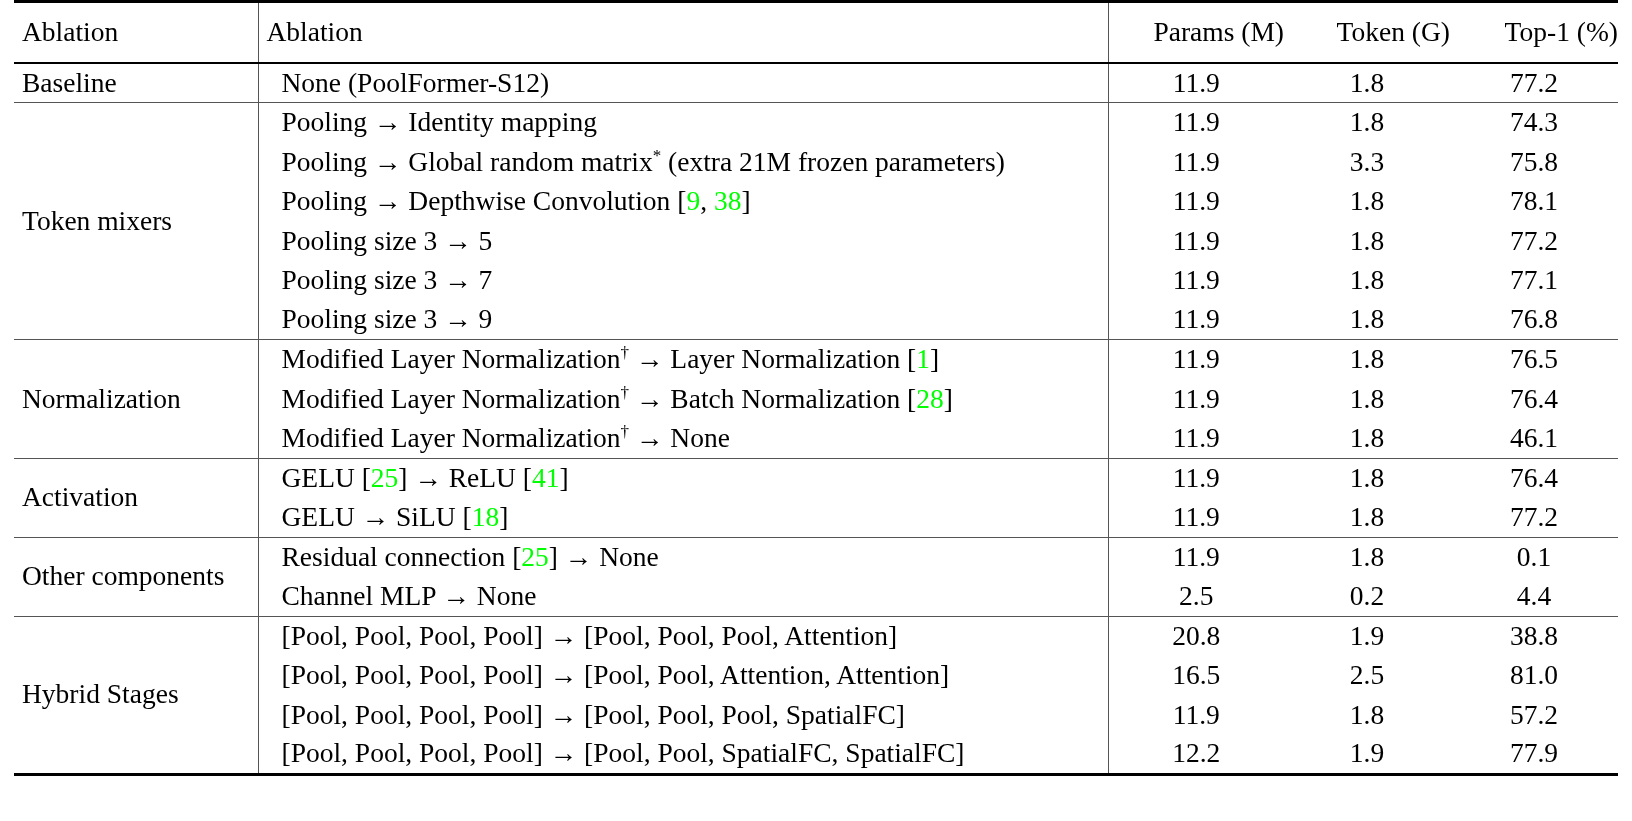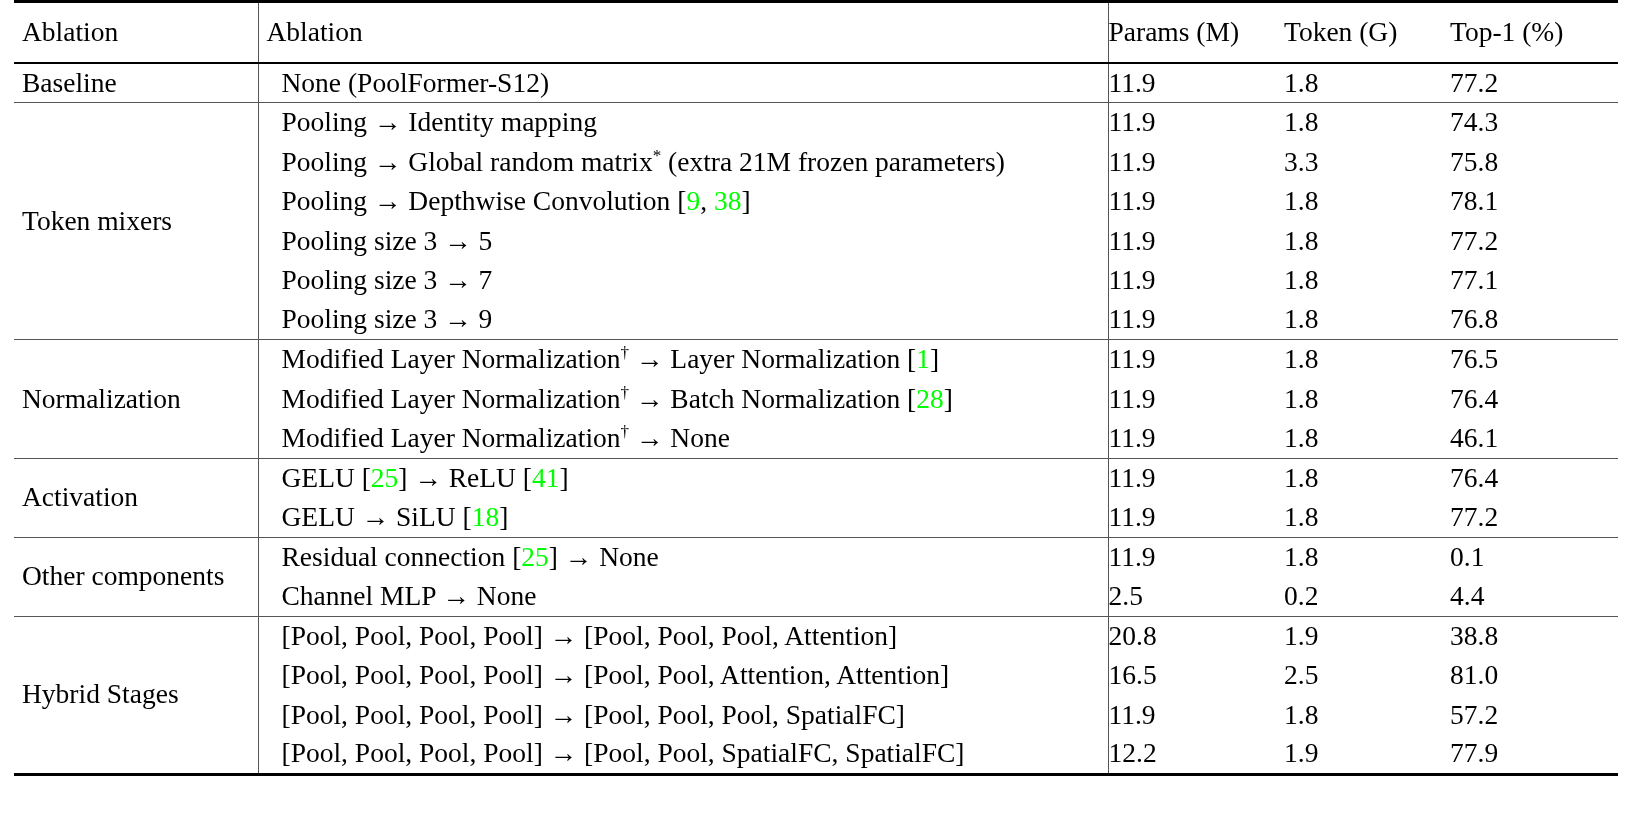--- a/index.html
+++ b/index.html
@@ -56,21 +56,21 @@
   .cell-pad {
     padding: 4px 0 5px 0;
   }
 
   
   .hdr-ablation, .hdr-variant {
     text-align: left;
     padding-left: 8px;
   }
   .hdr-num {
-    text-align: left;
+    text-align: right;
   }
 
   
   .vsep-left {
     border-left: 1.8px solid #555;
   }
   .vsep-right {
     border-right: 1.8px solid #555;
   }
 
@@ -79,21 +79,21 @@
     padding-left: 8px;
     vertical-align: middle;
     margin-top: 24px;
   }
   .variant-cell {
     text-align: left;
     padding-left: 23px;
     white-space: nowrap;
   }
   .num-cell {
-    text-align: left;
+    text-align: center;
   }
 
   .rowh { height: 39.5px; }
 
   .cite { color: #00ff00; }
   .sup  { font-size: 0.62em; vertical-align: super; line-height: 0; }
 
   
   .hdr-row td, .hdr-row th { height: 50px; }
 </style>

